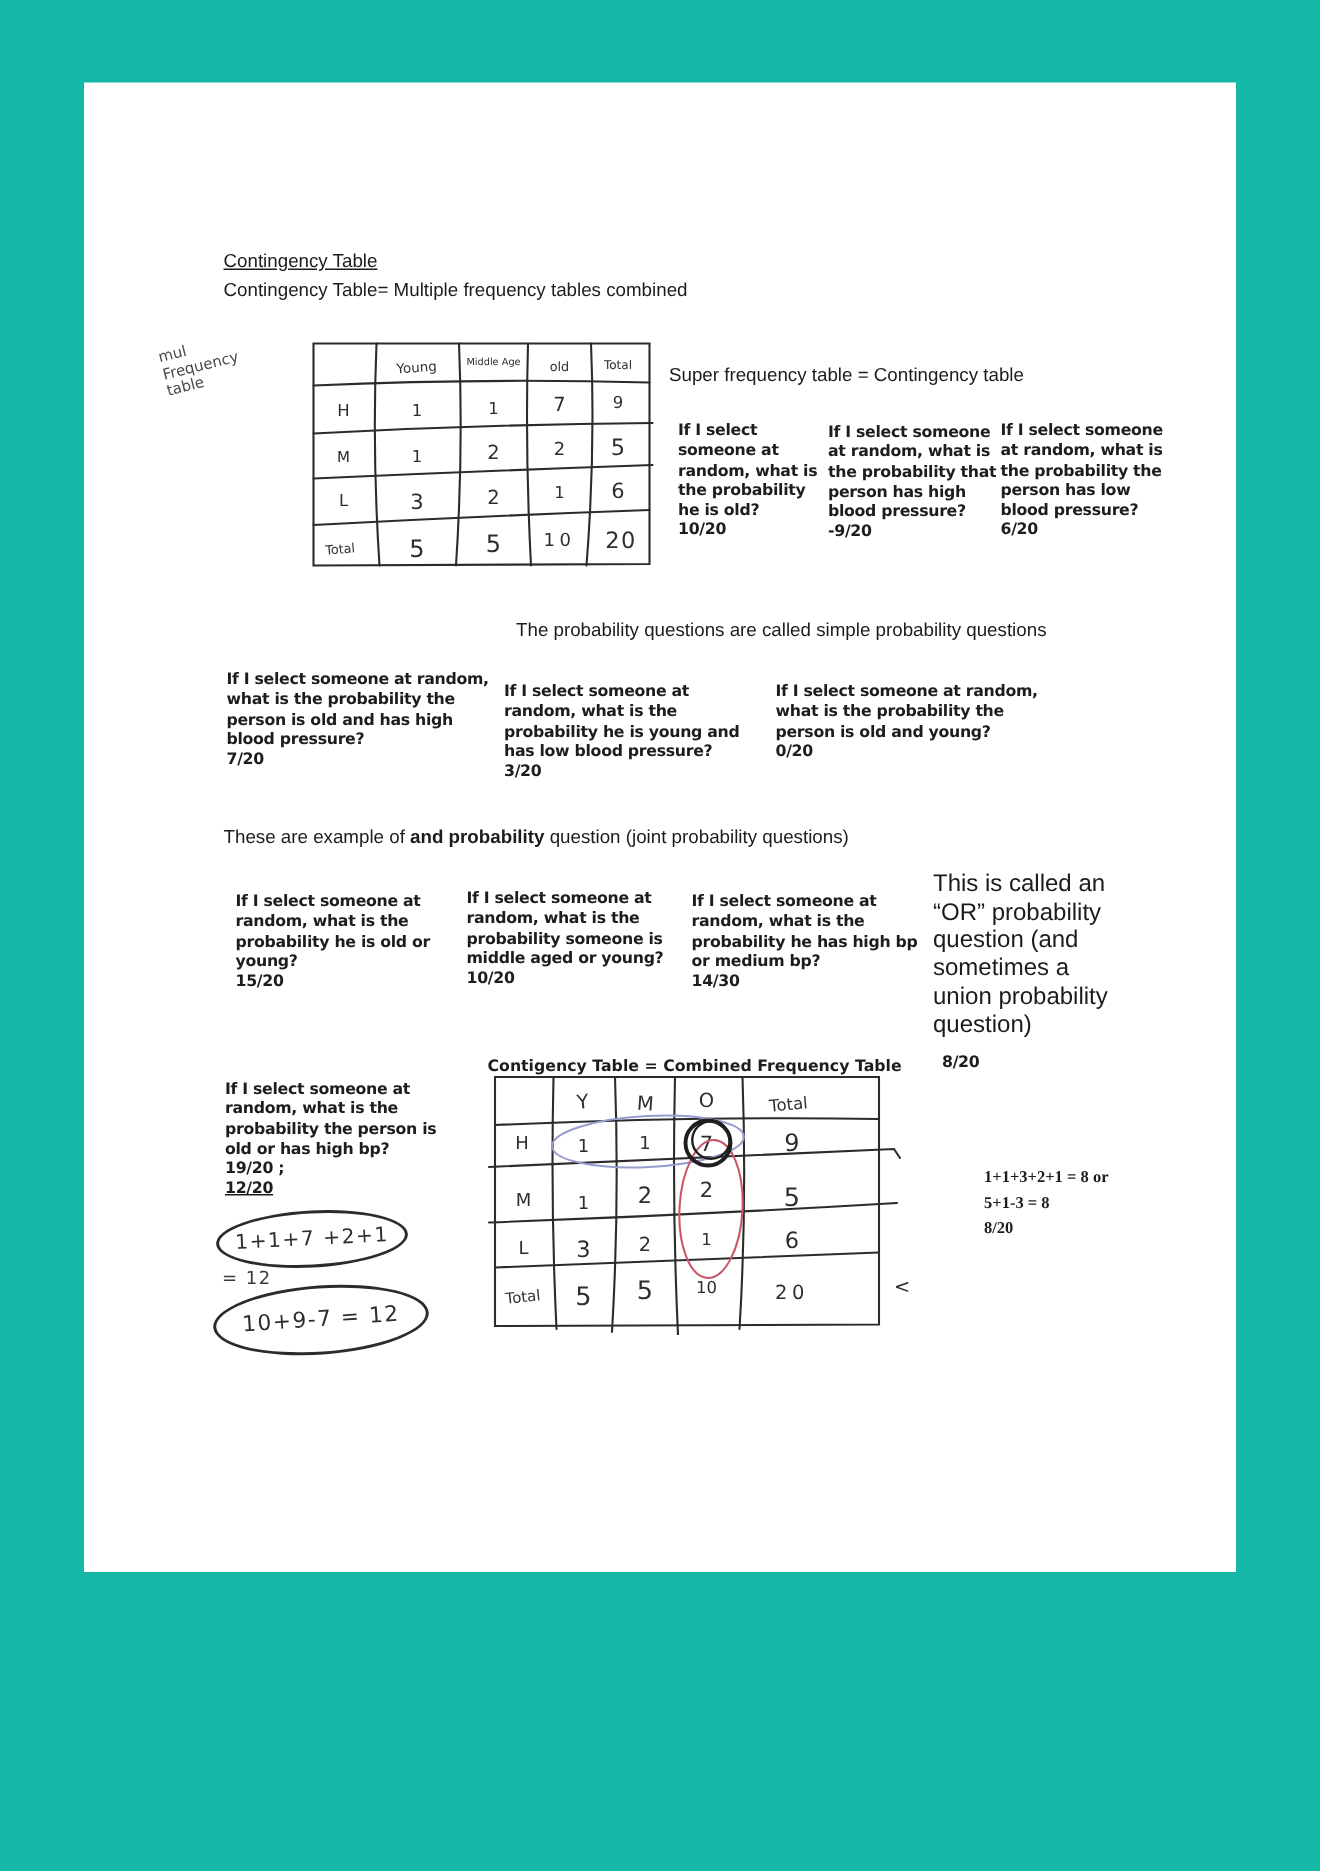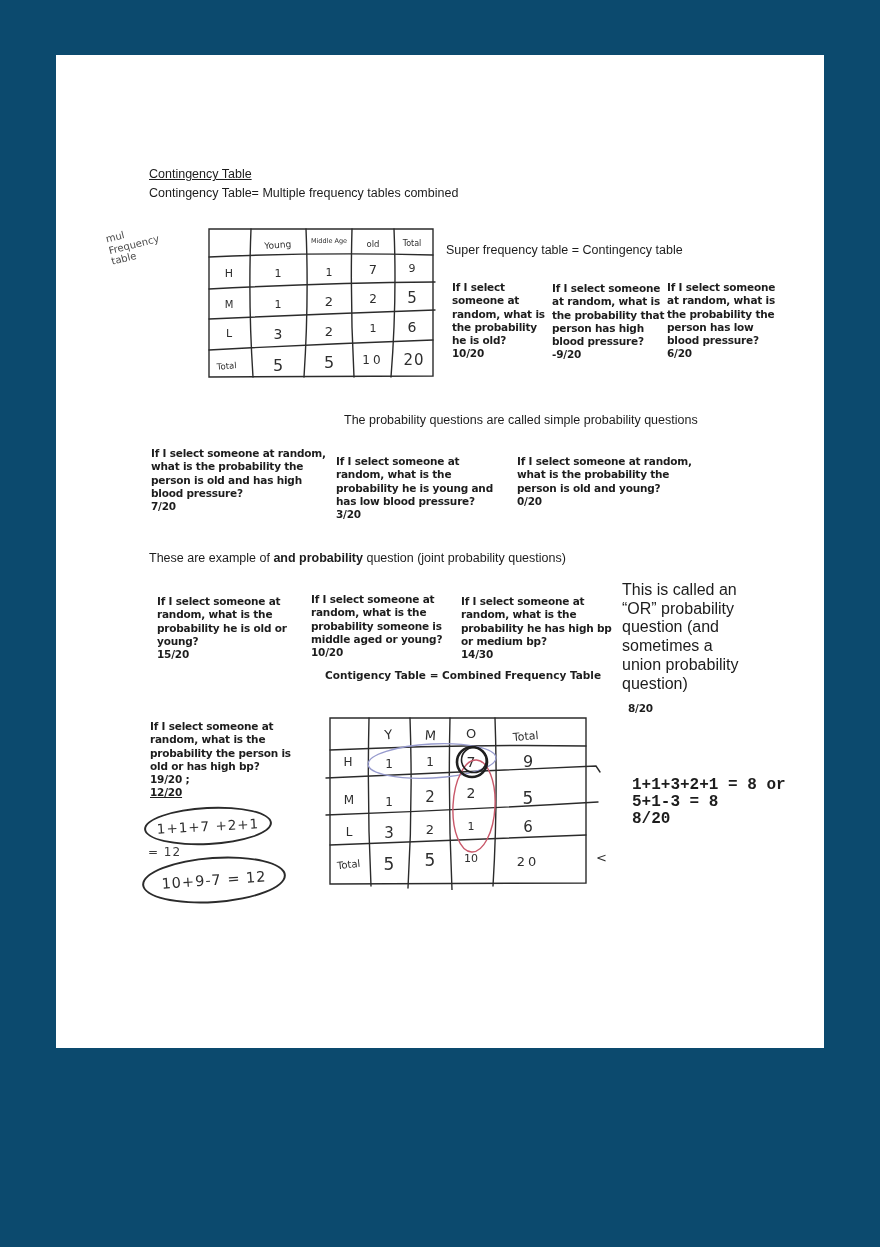--- a/index.html
+++ b/index.html
@@ -1,31 +1,31 @@
 <!DOCTYPE html>
 <html><head>
 <meta charset="utf-8">
 <style>
   html,body{margin:0;padding:0;background:#000;}
-  .stage{position:relative;width:880px;height:1247px;background:#0c4a6e;overflow:hidden;}
+  .stage{position:relative;width:880px;height:1247px;background:#14b8a6;overflow:hidden;}
   .page{position:absolute;left:56px;top:55px;width:768px;height:993px;background:#ffffff;}
   .abs{position:absolute;}
   .doc{font-family:"Liberation Sans",sans-serif;font-size:12.5px;color:#1c1c1c;line-height:15px;white-space:nowrap;}
   .title{text-decoration:underline;}
   .qblock{position:absolute;font-family:"DejaVu Sans",sans-serif;font-weight:bold;
           font-size:10.5px;line-height:13.3px;color:#1d1d1d;letter-spacing:-0.2px;}
   .qans{margin-top:0px;}
   .wrap{white-space:normal;}
   .hand{font-family:"DejaVu Sans",sans-serif;color:#3a3a3a;}
   .margin-note{white-space:pre-line;font-size:10px;line-height:11.5px;transform:rotate(-14deg);color:#4a4a4a;}
   .oval{position:absolute;border:2px solid #2b2b2b;border-radius:50%;
         display:flex;align-items:center;justify-content:center;}
   .ovaltext{font-size:13.5px;color:#2e2e2e;letter-spacing:1px;}
   .t2-heading{font-family:"DejaVu Sans",sans-serif;font-weight:bold;font-size:10.5px;color:#1d1d1d;white-space:nowrap;}
-  .work{font-family:Liberation Mono, monospace;font-weight:bold;font-size:16px;line-height:17px;color:#1d1d1d;}
+  .work{font-family:Liberation Serif, serif;font-weight:bold;font-size:11px;line-height:17px;color:#1d1d1d;margin-left:24px;}
   svg text{font-family:"DejaVu Sans",sans-serif;fill:#2e2e2e;}
   svg .grid{stroke:#2b2b2b;stroke-width:1.4;fill:none;stroke-linecap:round;}
   .underlined{text-decoration:underline;}
 </style>
 </head>
 <body>
 
 <div class="stage">
   <div class="page">
 
@@ -133,21 +133,21 @@
       <div class="qans underlined">12/20</div>
     </div>
     <div class="oval" style="left:88px;top:752px;width:124px;height:34px;transform:rotate(-3deg);">
       <span class="hand ovaltext">1+1+7 +2+1</span>
     </div>
     <div class="abs hand" style="left:92px;top:790px;font-size:12px;letter-spacing:1px;">= 12</div>
     <div class="oval" style="left:86px;top:802px;width:140px;height:42px;transform:rotate(-4deg);">
       <span class="hand ovaltext" style="font-size:14.5px;">10+9-7 = 12</span>
     </div>
 
-    <div class="abs t2-heading" style="left:269px;top:614px;text-align:right;">Contigency Table = Combined Frequency Table</div>
+    <div class="abs t2-heading" style="left:269px;top:650px;text-align:right;">Contigency Table = Combined Frequency Table</div>
 
     <svg class="abs" style="left:268px;top:659px;" width="285" height="176" viewBox="0 0 285 176">
       <path class="grid" d="M6,4 L262,4 L262,169 L6,170 Z"></path>
       <path class="grid" d="M45,4 Q43,90 47,172"></path>
       <path class="grid" d="M86,4 Q89,90 84,174"></path>
       <path class="grid" d="M126,4 Q124,90 128,176"></path>
       <path class="grid" d="M171,4 Q174,90 169,172"></path>
       <path class="grid" d="M6,36 Q140,30 262,32"></path>
       <path class="grid" d="M2,64 Q140,58 272,52 l4,6"></path>
       <path class="grid" d="M2,101 Q140,96 274,88"></path>

